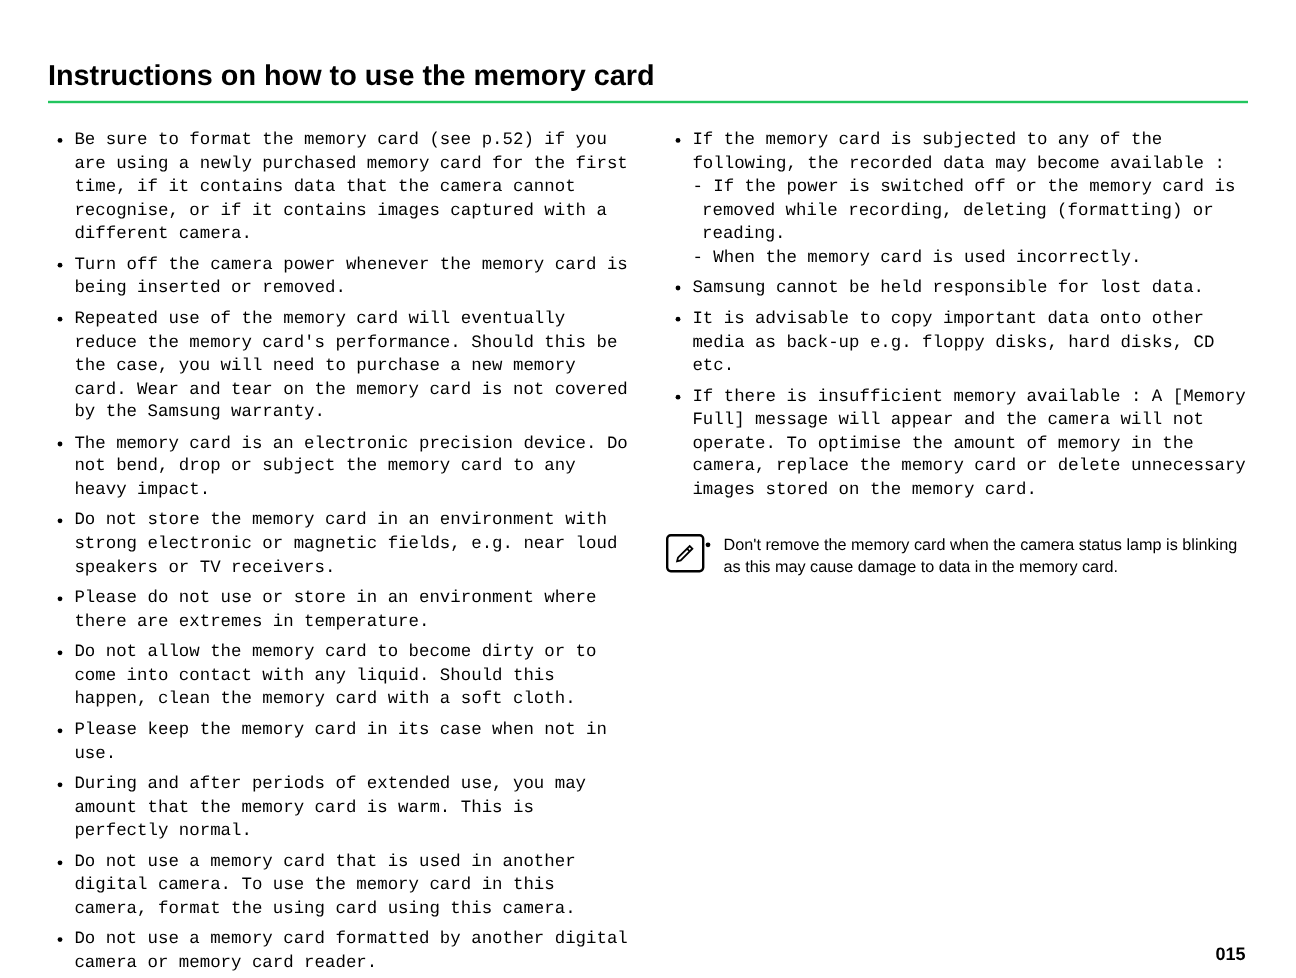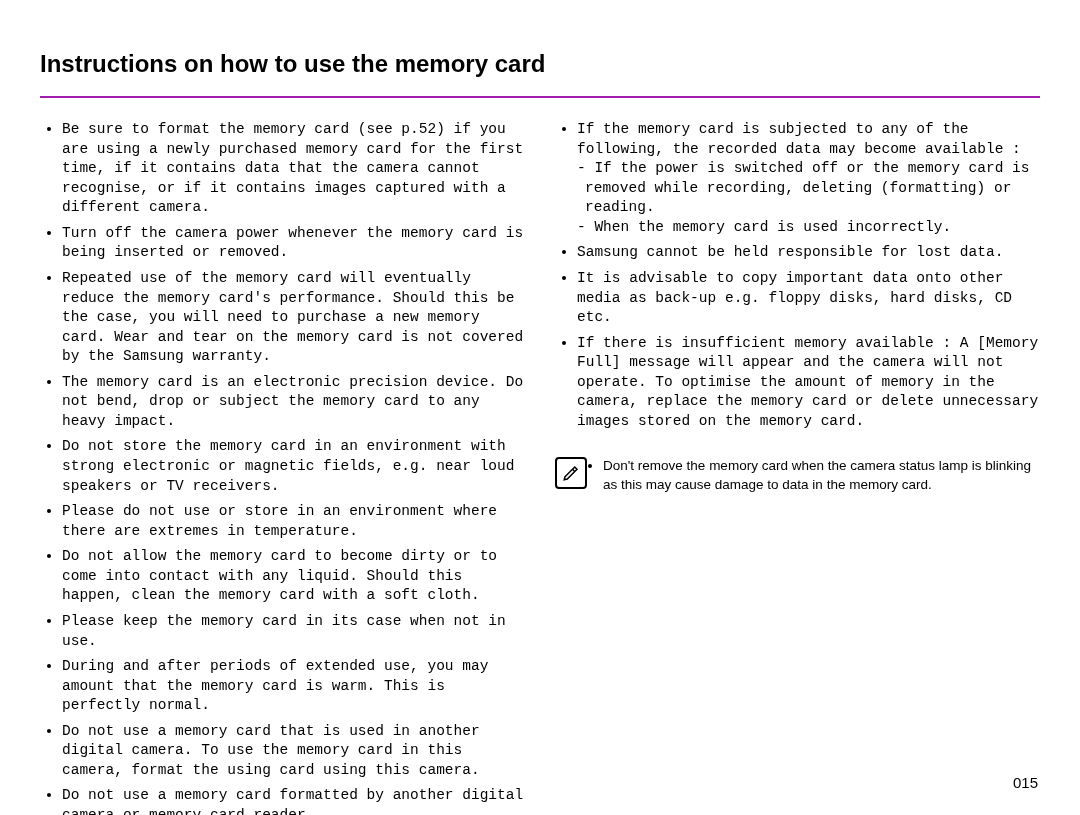--- a/index.html
+++ b/index.html
@@ -12,22 +12,22 @@
   .page {
     width: 1080px;
     height: 815px;
     position: relative;
     box-sizing: border-box;
     padding: 50px 40px 30px 40px;
   }
   .title {
     font-size: 24px;
     font-weight: bold;
-    border-bottom: 2px solid #a21caf;
-    padding-bottom: 18px;
+    border-bottom: 2px solid #22c55e;
+    padding-bottom: 6px;
     margin-bottom: 22px;
   }
   .columns {
     display: flex;
     gap: 30px;
   }
   .col {
     flex: 1;
     font-size: 14.5px;
     line-height: 1.35;
@@ -68,23 +68,23 @@
     height: 18px;
   }
   .note-text ul {
     list-style: disc;
     padding-left: 16px;
     margin: 0;
     font-size: 13.5px;
   }
   .page-number {
     position: absolute;
-    bottom: 24px;
+    bottom: 11px;
     right: 42px;
-    font-weight: normal;
+    font-weight: bold;
     font-size: 15px;
     margin-top: 44px;
   }
 </style>
 </head>
 <body>
 
 <div class="page">
 
   <div class="title">Instructions on how to use the memory card</div>

